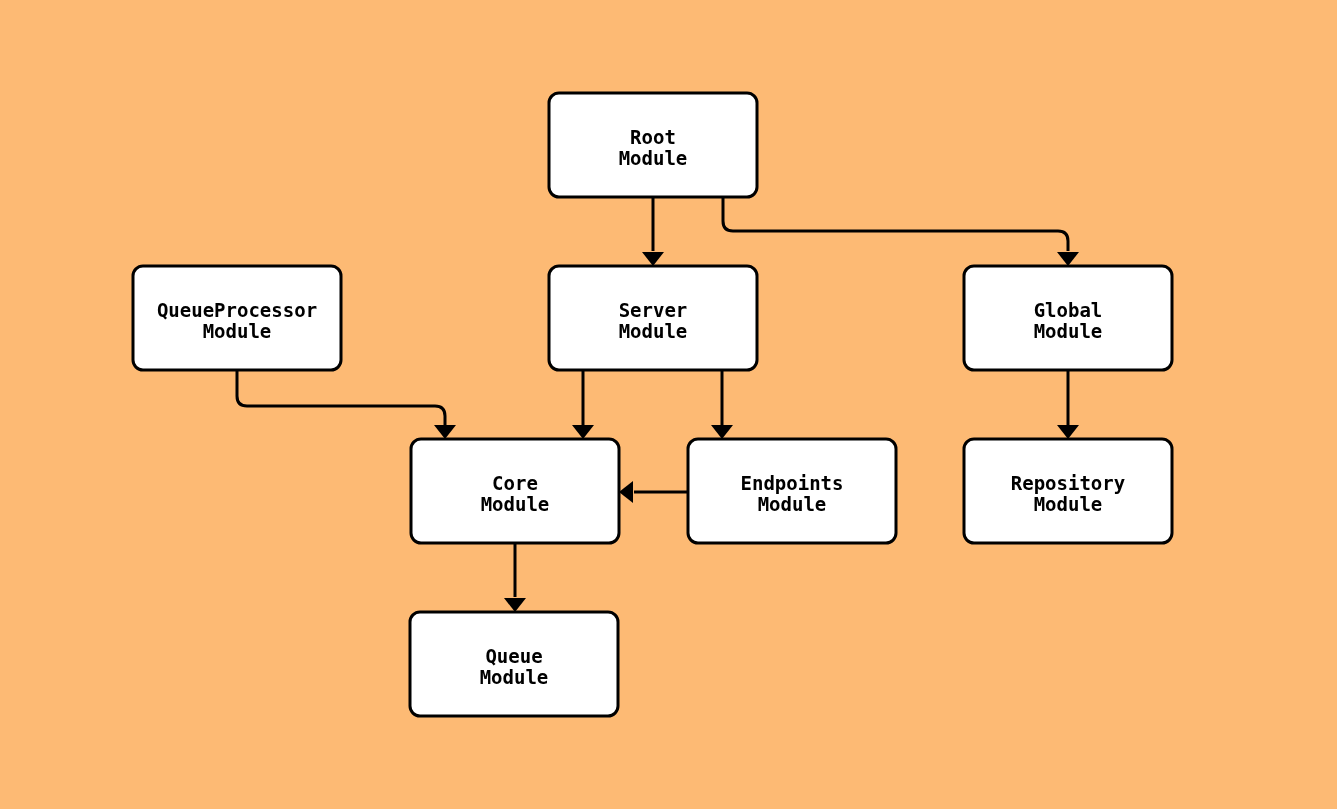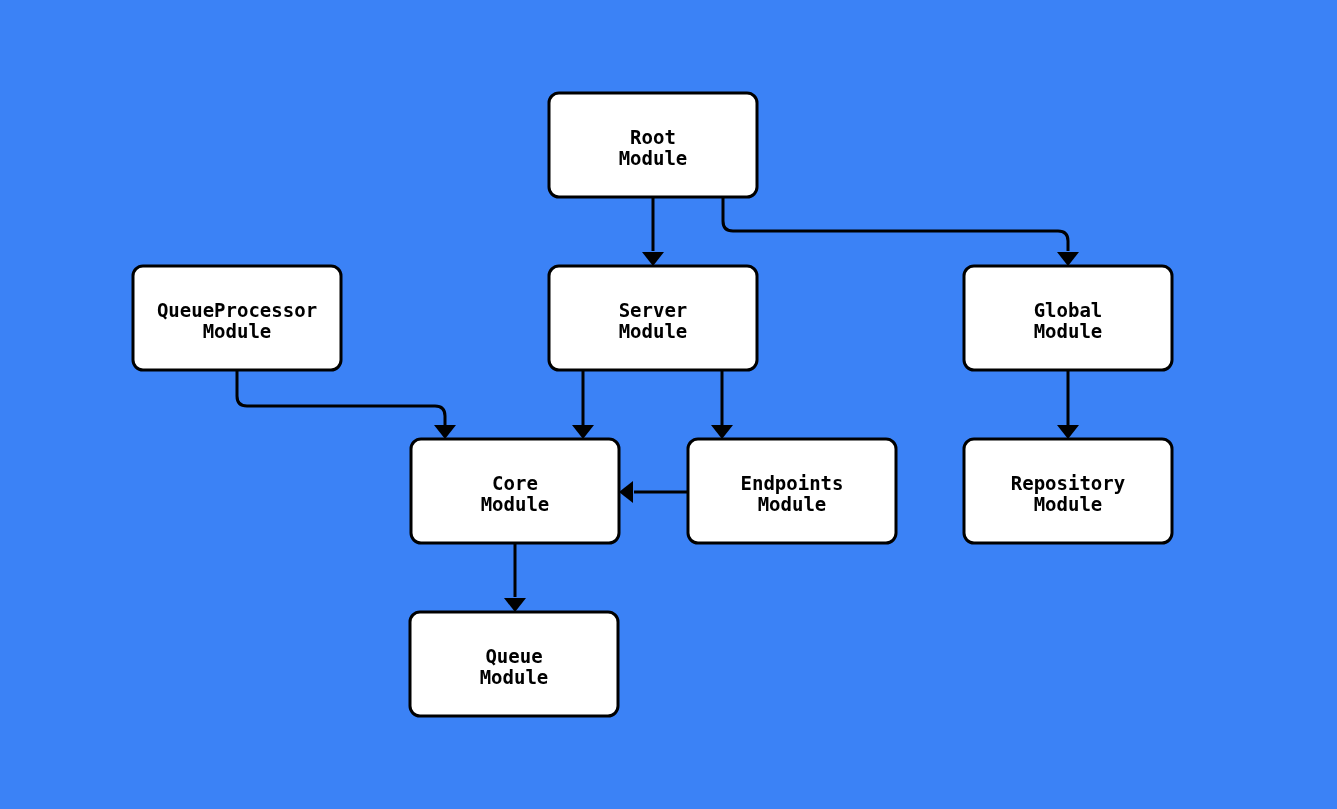--- a/index.html
+++ b/index.html
@@ -4,21 +4,21 @@
 <style>
   html, body {
     margin: 0;
     padding: 0;
     background: #ffffff;
   }
   .canvas {
     position: relative;
     width: 1337px;
     height: 809px;
-    background: #3b82f6;
+    background: #fdba74;
     overflow: hidden;
   }
   svg text {
     font-family: "DejaVu Sans Mono", "Liberation Mono", monospace;
     font-weight: bold;
     font-size: 19px;
     fill: #000000;
     text-anchor: middle;
   }
   .node-rect {

